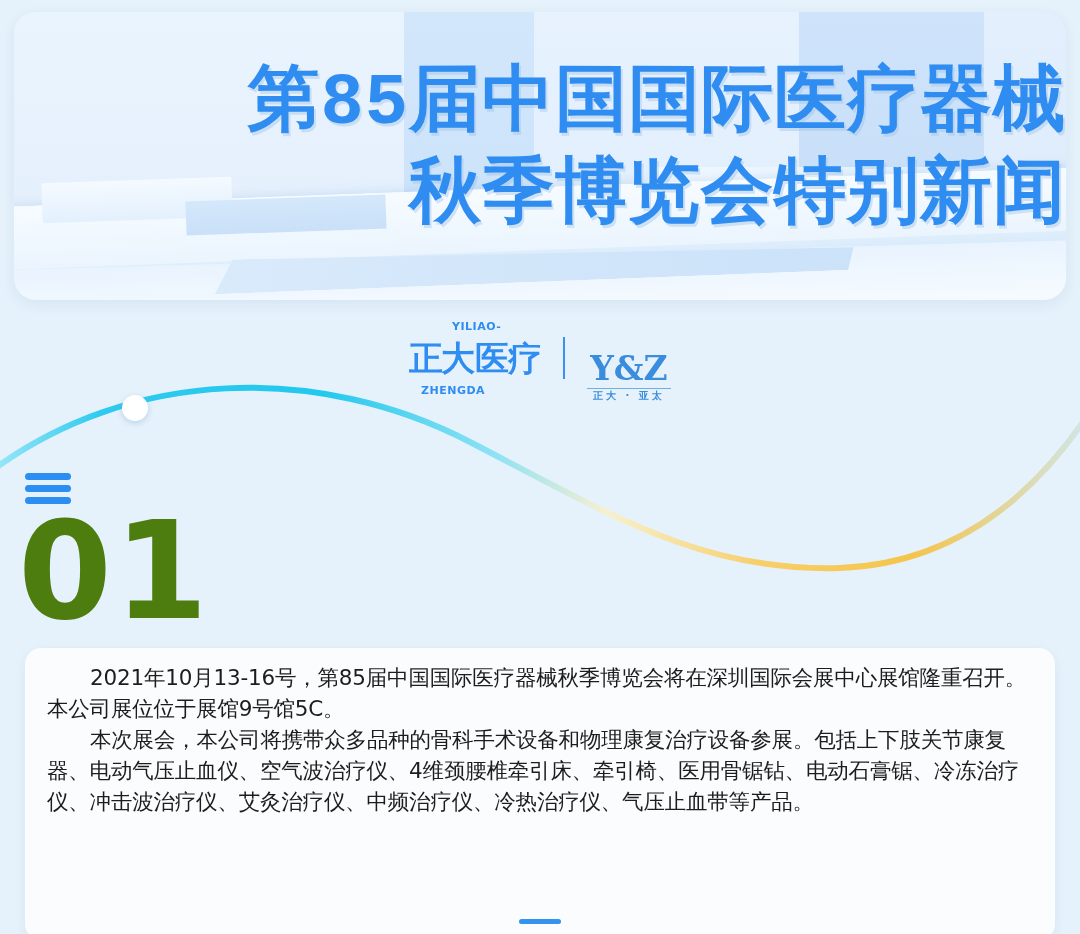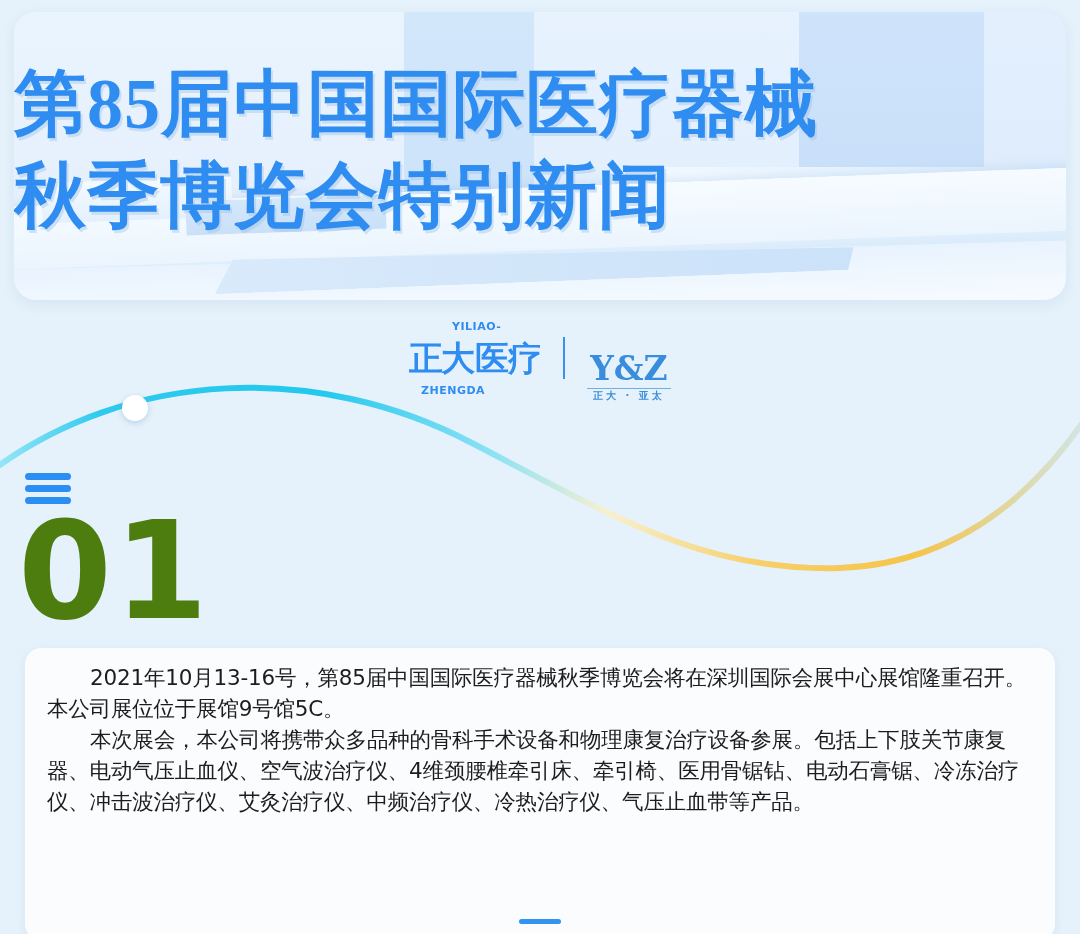--- a/index.html
+++ b/index.html
@@ -122,23 +122,23 @@
     background: linear-gradient(95deg,#d9eafb 0%, #cbe2f9 100%);
     transform: rotate(-2.2deg);
     clip-path: polygon(3% 0%, 100% 34%, 99% 100%, 0% 100%);
   }
 
   .hero-title {
     position: absolute;
     left: 0;
     right: 0;
     top: 46px;
-    text-align: left;
+    text-align: right;
     color: #2f8cf1;
-    font-family: Liberation Serif, serif;
+    font-family: Liberation Mono, monospace;
     font-weight: bold;
     font-size: 72px;
     line-height: 92px;
     letter-spacing: 1px;
     text-shadow: 2px 3px 0 rgba(150,190,230,.38);
     white-space: nowrap;
   }
   .hero-title .ln2 { display: block; }
 
   

